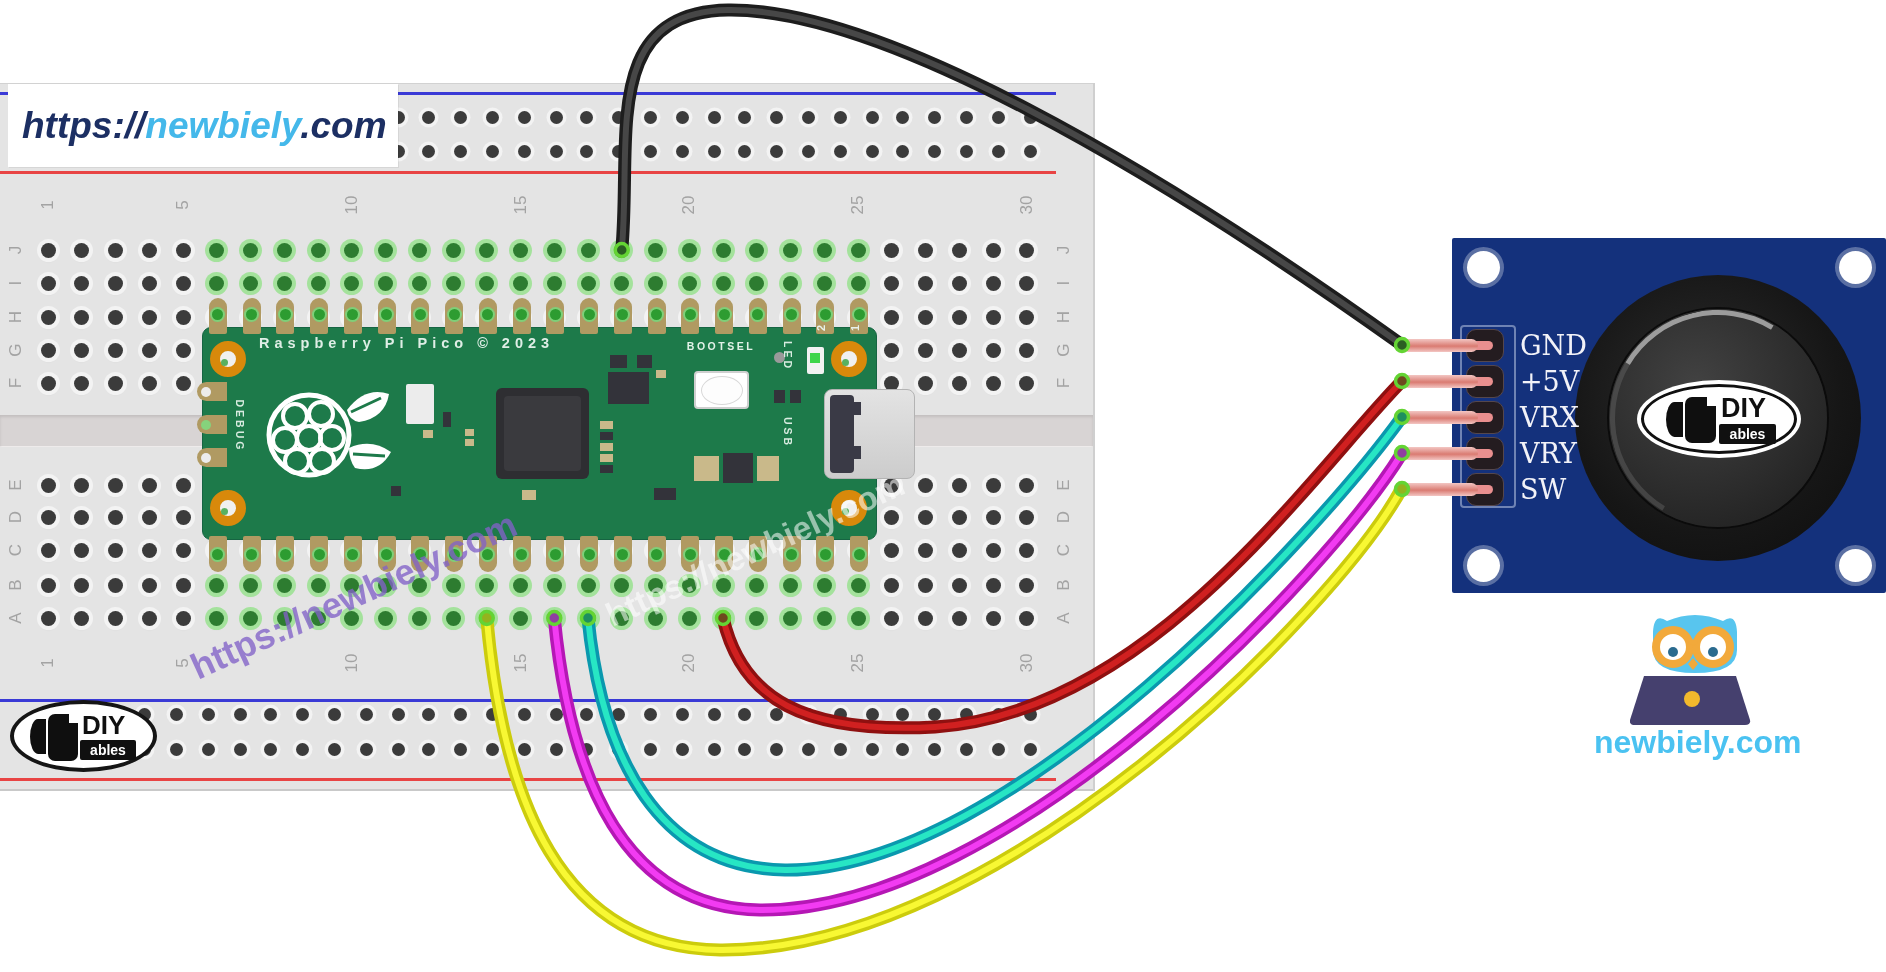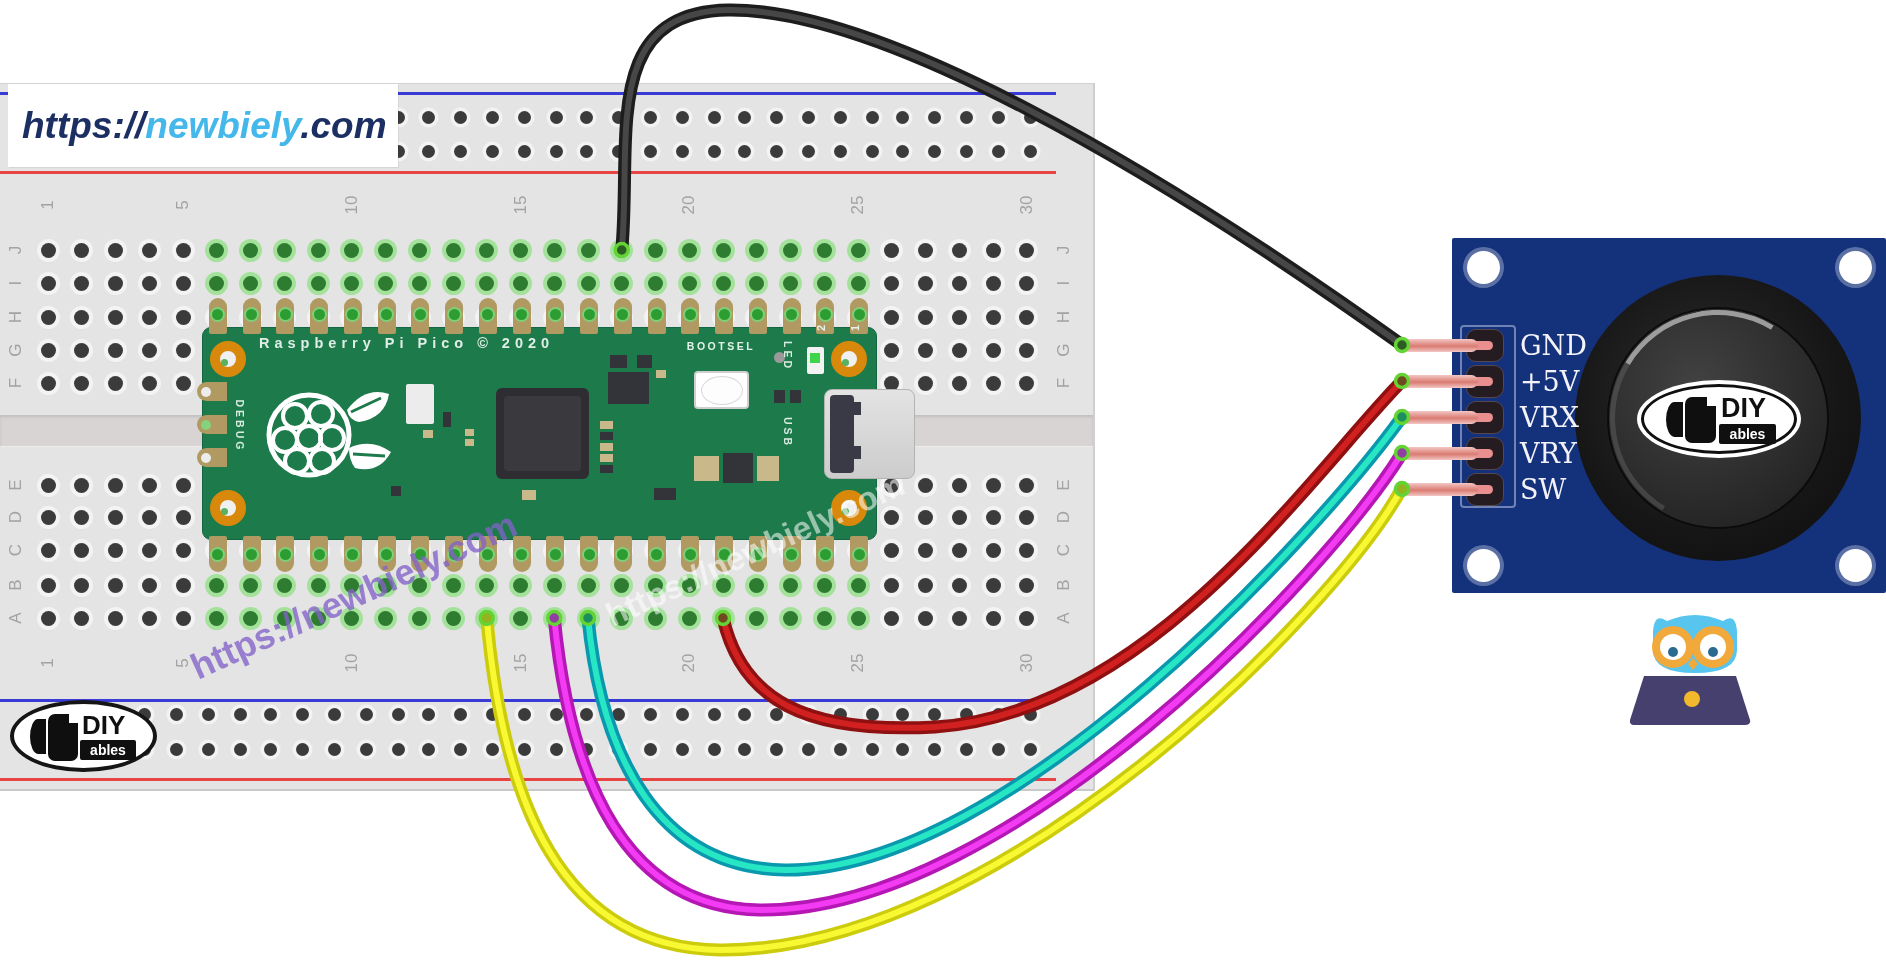--- a/index.html
+++ b/index.html
@@ -689,21 +689,21 @@
         <div class="pico-tab bot" style="left: 613.25px;">
           <span class="dot"></span>
         </div>
         <div class="pico-tab top" style="left: 647px;">
           <span class="dot"></span>
         </div>
         <div class="pico-tab bot" style="left: 647px;">
           <span class="dot"></span>
         </div>
       </div>
-    <div class="pico-title">Raspberry Pi Pico © 2020</div>
+    <div class="pico-title">Raspberry Pi Pico © 2023</div>
 
     <div class="gold-hole" style="left:7px;top:13px">
         <i></i>
       </div>
     <div class="gold-hole" style="left:7px;top:162px">
         <i></i>
       </div>
     <div class="gold-hole" style="left:628px;top:13px">
         <i></i>
       </div>
@@ -854,20 +854,21 @@
     <path d="M23 32 Q24 12 37 21 Q65 9 93 21 Q106 12 107 32 L107 50 Q107 73 65 73 Q23 73 23 50 Z" fill="#58c5ee"></path>
     <path d="M14 76 L106 76 L120 120 Q121 125 115 125 L5 125 Q-1 125 0 120 Z" fill="#45406e"></path>
     <circle cx="43" cy="47" r="17" fill="#ffffff" stroke="#f2a93b" stroke-width="8"></circle>
     <circle cx="83" cy="47" r="17" fill="#ffffff" stroke="#f2a93b" stroke-width="8"></circle>
     <path d="M60 44 Q63 40 66 44" stroke="#f2a93b" stroke-width="5" fill="none"></path>
     <circle cx="43" cy="52" r="5" fill="#2a6b8f"></circle>
     <circle cx="83" cy="52" r="5" fill="#2a6b8f"></circle>
     <path d="M58 64 l5 -6 l5 6 l-5 6 Z" fill="#f2a93b"></path>
     <circle cx="62" cy="99" r="8" fill="#f2b92c"></circle>
   </svg>
+  <div class="brand-footer">newbiely.com</div>
 
   <svg id="wires" width="1886" height="972">
       <path d="M 621.75 250 C 632 140 600 12 728 10 C 880 8 1150 165 1402 345" fill="none" stroke="#1d1d1d" stroke-width="13" stroke-linecap="round"></path>
       <path d="M 621.75 250 C 632 140 600 12 728 10 C 880 8 1150 165 1402 345" fill="none" stroke="#474747" stroke-width="6" stroke-linecap="round"></path>
       <path d="M 723 618 C 742 700 805 734 935 727 C 1150 713 1310 475 1402 381" fill="none" stroke="#8f1010" stroke-width="13" stroke-linecap="round"></path>
       <path d="M 723 618 C 742 700 805 734 935 727 C 1150 713 1310 475 1402 381" fill="none" stroke="#d02020" stroke-width="6" stroke-linecap="round"></path>
       <path d="M 588 618 C 602 760 660 868 785 870 C 1010 872 1320 530 1402 417" fill="none" stroke="#0a98ae" stroke-width="13" stroke-linecap="round"></path>
       <path d="M 588 618 C 602 760 660 868 785 870 C 1010 872 1320 530 1402 417" fill="none" stroke="#27e6c4" stroke-width="6" stroke-linecap="round"></path>
       <path d="M 554.25 618 C 570 780 625 908 760 910 C 1010 912 1330 570 1402 453" fill="none" stroke="#b517b5" stroke-width="13" stroke-linecap="round"></path>
       <path d="M 554.25 618 C 570 780 625 908 760 910 C 1010 912 1330 570 1402 453" fill="none" stroke="#f23bf2" stroke-width="6" stroke-linecap="round"></path>

